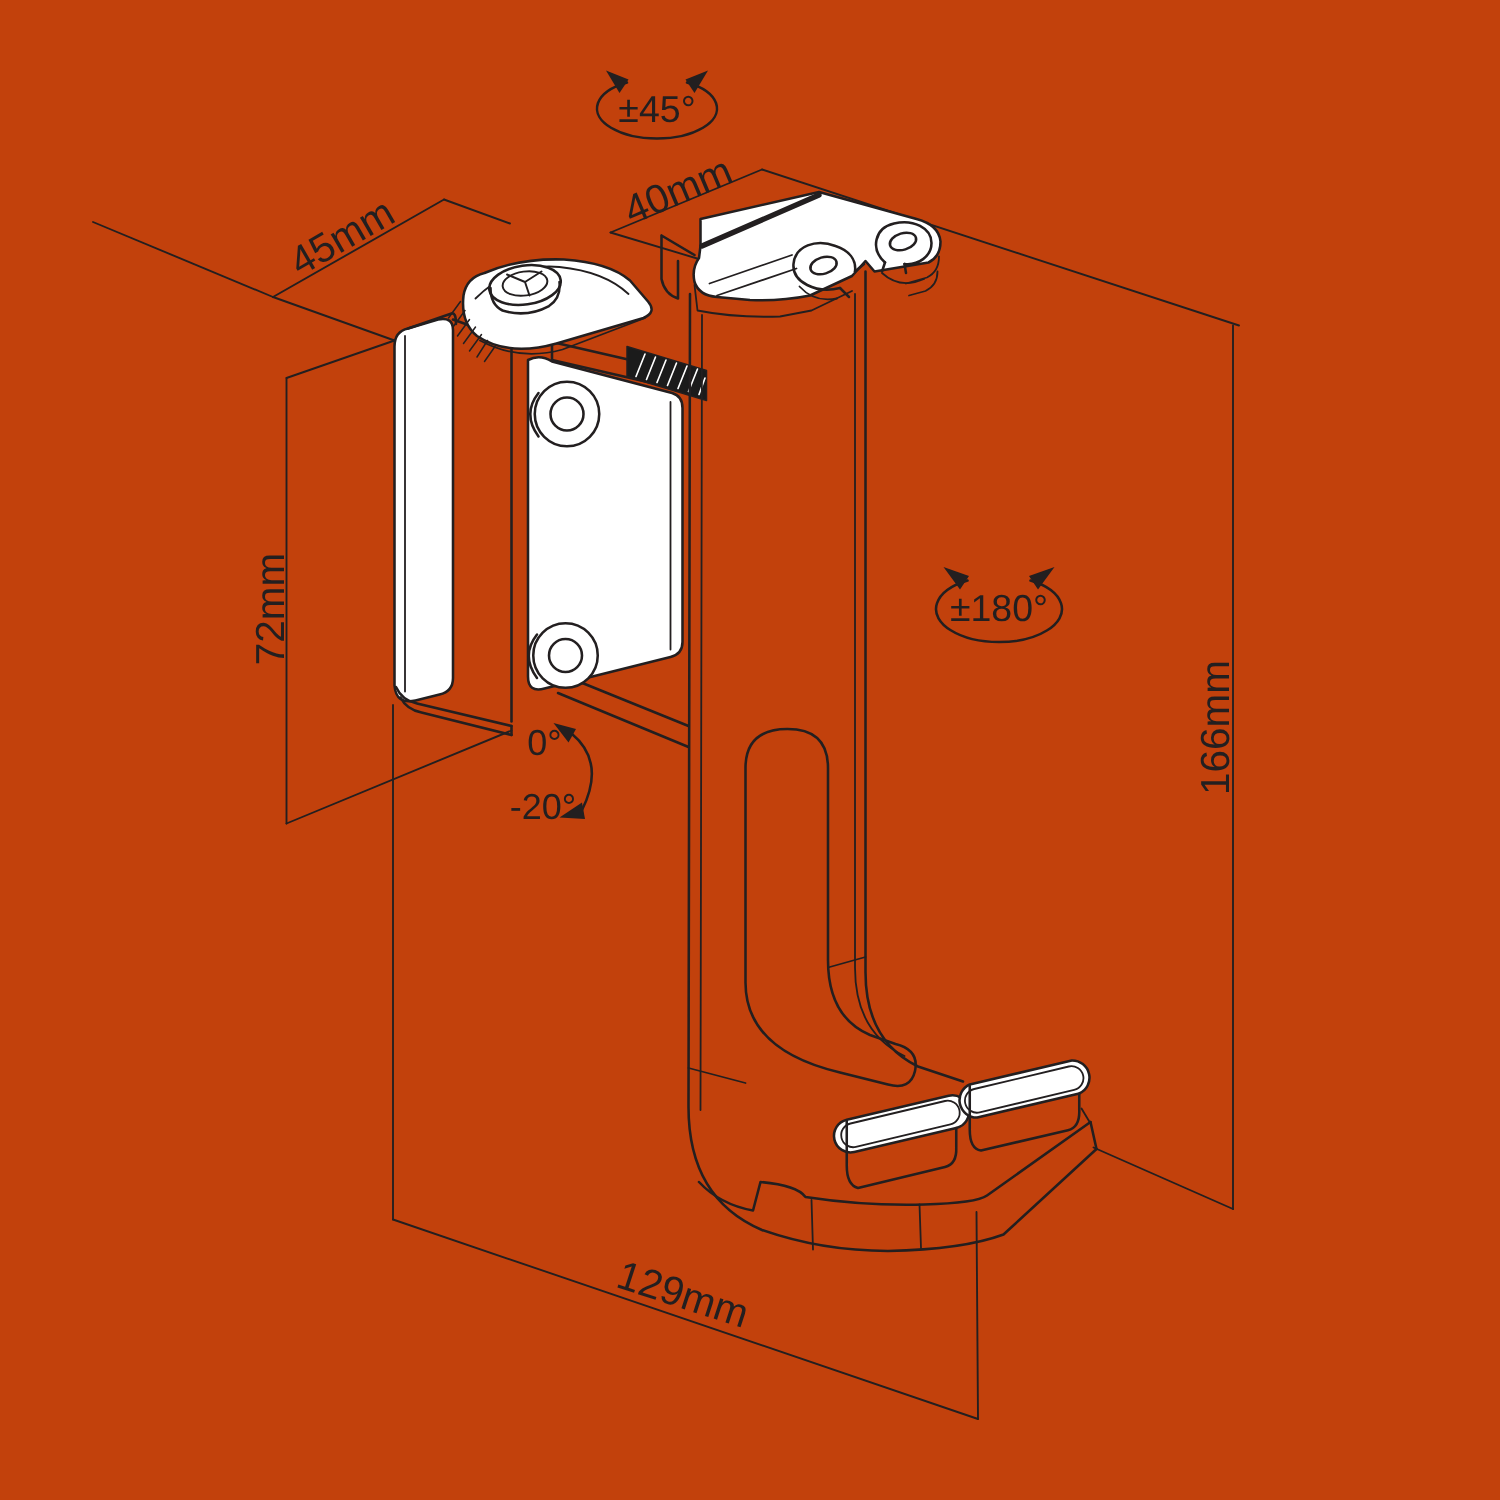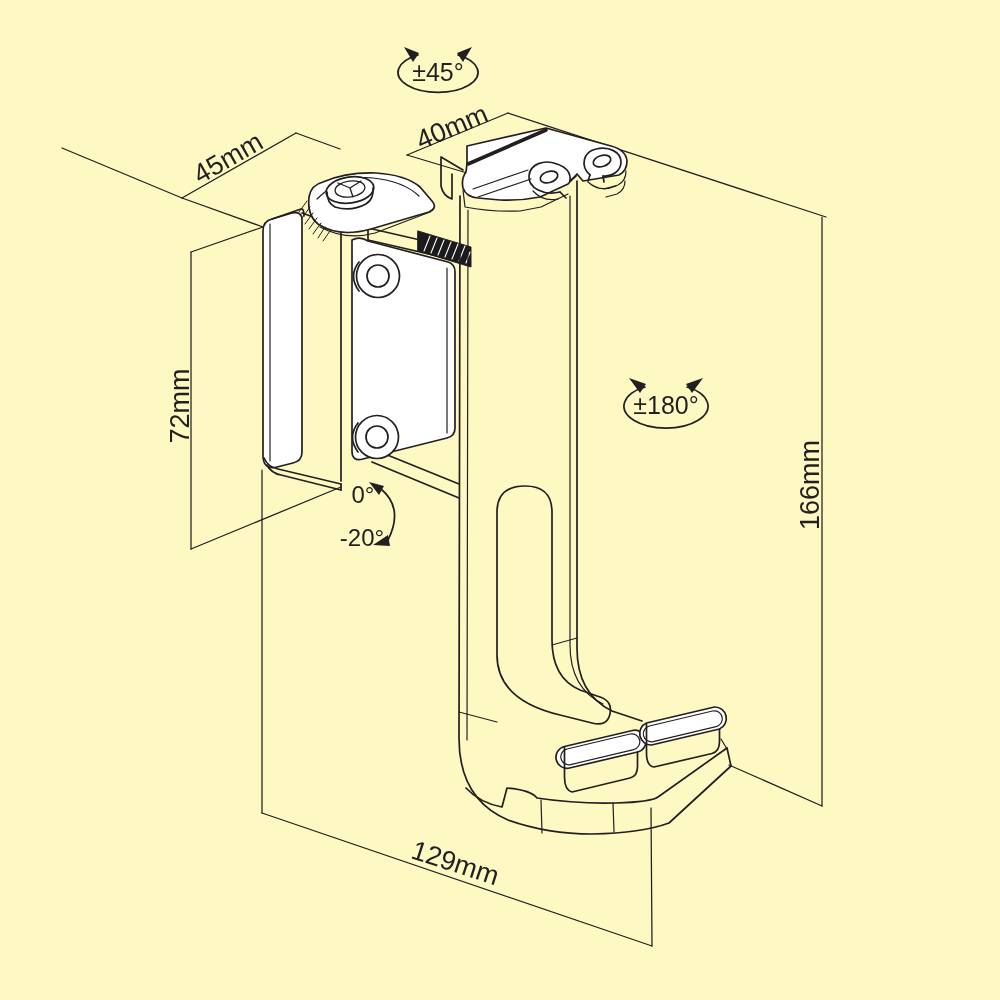--- a/index.html
+++ b/index.html
@@ -1,16 +1,16 @@
 <!DOCTYPE html>
 <html><head>
 <meta charset="utf-8">
 <style>
   html,body{margin:0;padding:0;background:#fff;}
-  .stage{width:1000px;height:1000px;position:relative;background:#fef9c3;overflow:hidden;font-family:"Liberation Sans",sans-serif;}
+  .stage{width:1000px;height:1000px;position:relative;background:#c2410c;overflow:hidden;font-family:"Liberation Sans",sans-serif;}
   svg{display:block;}
   text{font-family:"Liberation Sans","DejaVu Sans",sans-serif;fill:#231f20;}
   .dim-label{font-size:27px;}
   .deg-label{font-size:24px;}
   .pm-label{font-size:25px;}
 </style>
 </head>
 <body>
 
 <div class="stage">

